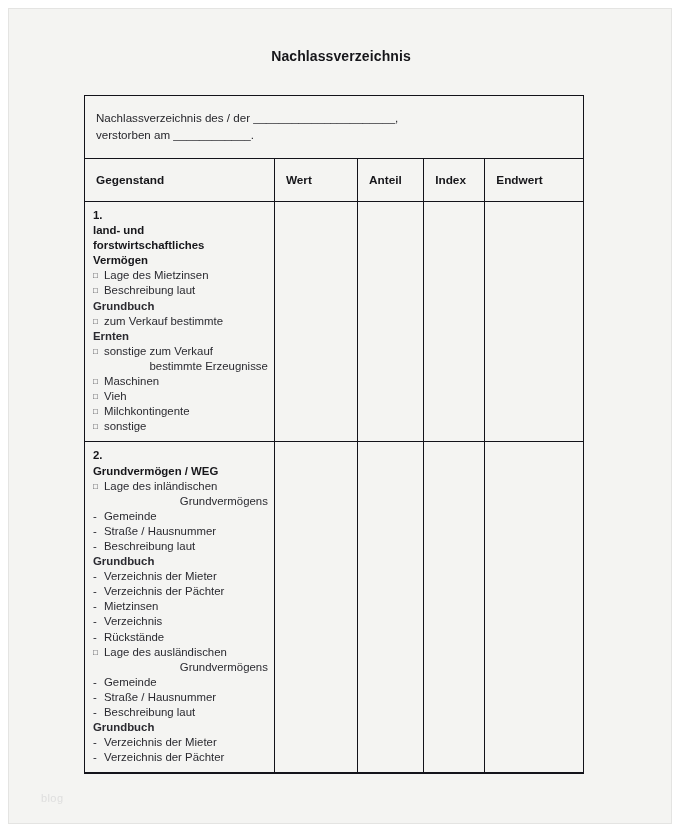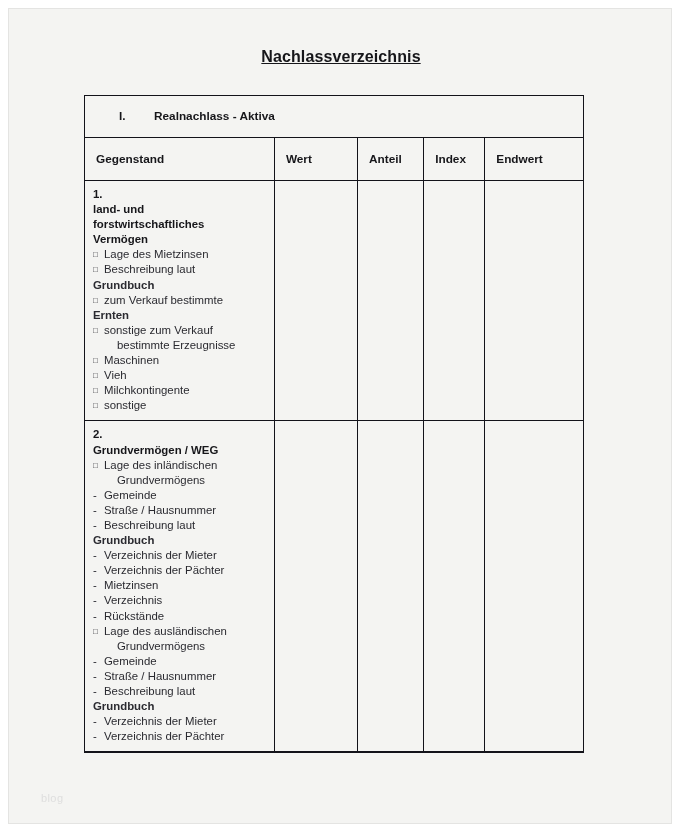--- a/index.html
+++ b/index.html
@@ -30,25 +30,24 @@
     overflow: hidden;
   }
 
   
   #doc-title {
     position: absolute;
     left: 0;
     top: 39px;
     width: 664px;
     text-align: center;
-    font-size: 16px;
+    font-size: 14px;
     font-weight: bold;
     letter-spacing: 0.1px;
     color: #16161a;
-    text-decoration: underline;
   }
 
   
   #doc-frame {
     position: absolute;
     left: 75px;
     top: 86px;
     width: 500px;
     border: 1.6px solid #13131a;
     box-sizing: border-box;
@@ -135,21 +134,21 @@
   }
   .li .mk.sq {
     font-size: 8px;
     line-height: 15.1px;
   }
   .li .mk.dash {
     font-size: 11.4px;
     line-height: 15.1px;
   }
   .li .tx { flex: 1 1 auto; }
-  .li .tx .cont-in  { padding-left: 13px; }
+  .li .tx .cont-in  { padding-left: 13px; text-align: right; }
   .li .tx .cont-out { padding-left: 0; margin-left: -11px; font-weight: bold; }
 
   
   #watermark {
     position: absolute;
     left: 32px;
     top: 783px;
     font-size: 11px;
     color: #dedede;
     letter-spacing: 0.4px;
@@ -157,24 +156,25 @@
 </style>
 </head>
 <body>
 
 <div id="page-sheet">
 
   <div id="doc-title">Nachlassverzeichnis</div>
 
   <div id="doc-frame">
 
-
-    <div id="section-band">
-      <span class="numeral">I.</span><span>Realnachlass - Aktiva</span>
+    <div id="intro-box">
+      <div>Nachlassverzeichnis des / der ______________________,</div>
+      <div>verstorben am ____________.</div>
     </div>
+
 
     <table id="asset-table">
       <colgroup>
         <col class="c-item">
           <col class="c-wert">
           <col class="c-ant">
           <col class="c-idx">
           <col class="c-end">
       </colgroup>
       <thead>

